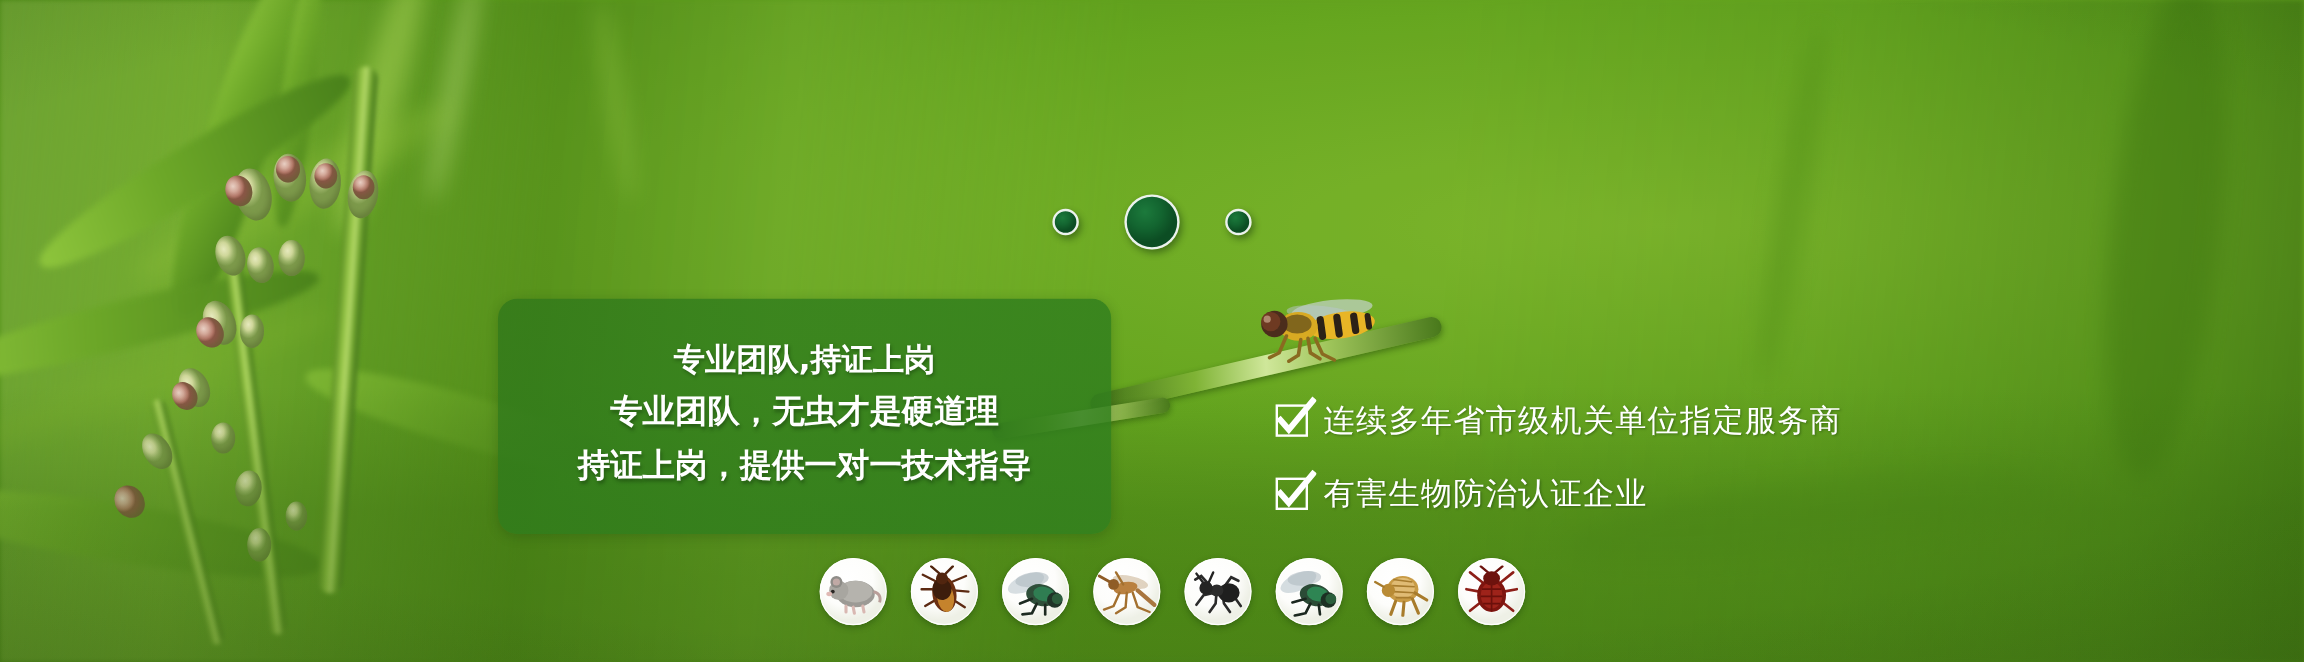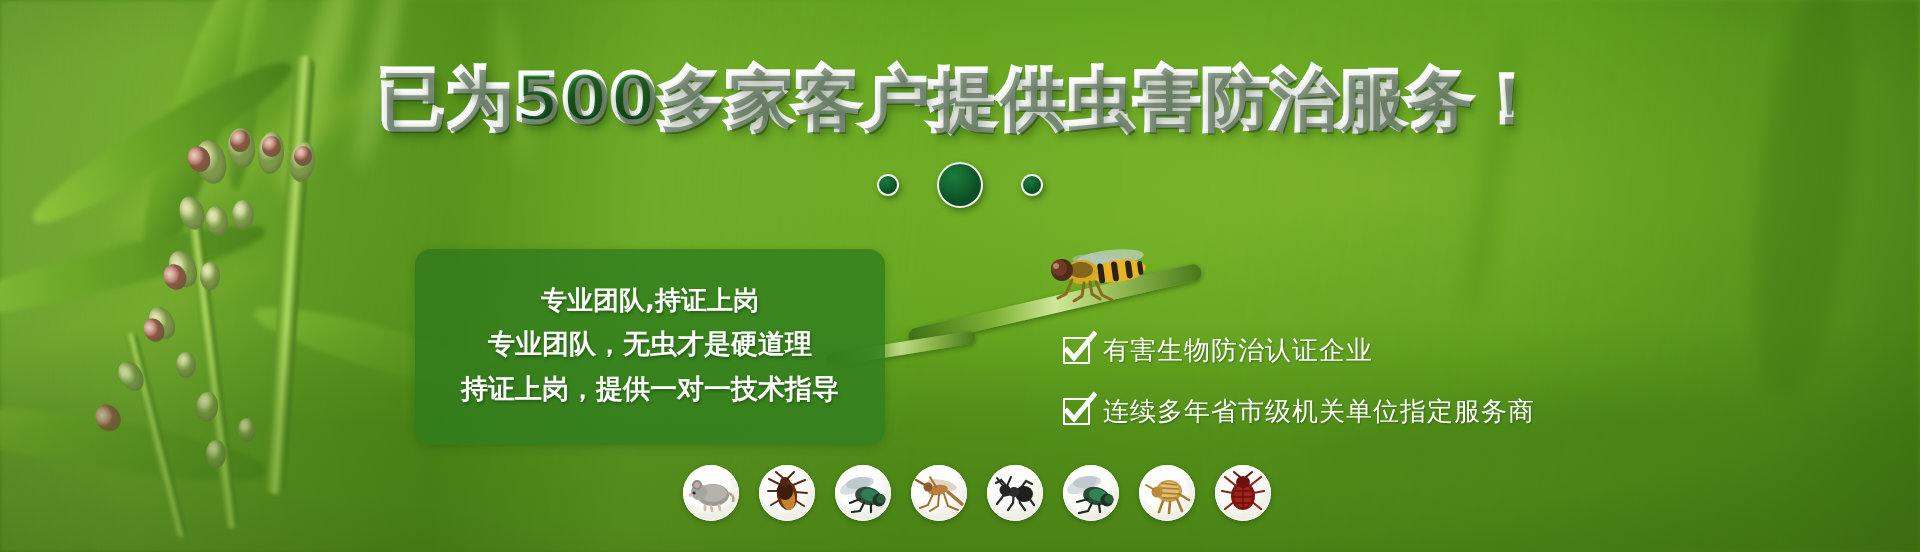--- a/index.html
+++ b/index.html
@@ -118,21 +118,21 @@
     background:radial-gradient(60% 60% at 36% 30%, #1c7a3c 0%, #136530 55%, #0c4d23 100%);
     border:2px solid rgba(255,255,255,.92);
     box-shadow:2px 3px 6px rgba(16,44,8,.45);
   }
   .dot.sm { width:22px; height:22px; }
   .dot.lg { width:46px; height:46px; }
 
   
   .panel {
     position:absolute; left:415px; top:249px;
-    width:470px; height:196px;
+    width:511px; height:196px;
     border-radius:16px 16px 16px 16px;
     background:linear-gradient(135deg, rgba(44,116,26,.72) 0%, rgba(47,124,28,.80) 30%, rgba(50,128,30,.86) 100%);
     box-shadow:0 2px 10px rgba(18,48,8,.22);
   }
   .panel-lines {
     position:absolute; inset:0;
     display:flex; flex-direction:column; justify-content:center;
     align-items:center;
     gap:16px;
     padding:6px 10px 10px;
@@ -273,56 +273,53 @@
         <path d="M44 37 L42 50 L34 55"></path>
         <path d="M56 36 L62 49 L72 54"></path>
         <path d="M50 36 L52 48 L60 53"></path>
       </g>
     </svg>
   </div>
 
   <div class="bg-bottom"></div>
   <div class="bg-vign"></div>
 
-  <div class="headline">
-    <span class="headline-inner">已为500多家客户提供虫害防治服务！</span>
-  </div>
 
   <div class="dots">
     <span class="dot sm"></span>
     <span class="dot lg"></span>
     <span class="dot sm"></span>
   </div>
 
   <div class="panel">
     <div class="panel-lines">
       <div class="panel-line l1">专业团队,持证上岗</div>
       <div class="panel-line l2">专业团队，无虫才是硬道理</div>
       <div class="panel-line l3">持证上岗，提供一对一技术指导</div>
     </div>
   </div>
 
   <div class="checklist">
+
+    <div class="check-row">
+      <span class="check-box">
+        <svg width="36" height="36" viewBox="0 0 36 36">
+          <path d="M6 20 L13 28 L33 4" stroke="#ffffff" stroke-width="5" fill="none" stroke-linecap="square"></path>
+        </svg>
+      </span>
+      <span class="check-label">连续多年省市级机关单位指定服务商</span>
+    </div>
 
     <div class="check-row">
       <span class="check-box">
         <svg width="36" height="36" viewBox="0 0 36 36">
           <path d="M6 20 L13 28 L33 4" stroke="#ffffff" stroke-width="5" fill="none" stroke-linecap="square"></path>
         </svg>
       </span>
       <span class="check-label">有害生物防治认证企业</span>
-    </div>
-
-    <div class="check-row">
-      <span class="check-box">
-        <svg width="36" height="36" viewBox="0 0 36 36">
-          <path d="M6 20 L13 28 L33 4" stroke="#ffffff" stroke-width="5" fill="none" stroke-linecap="square"></path>
-        </svg>
-      </span>
-      <span class="check-label">连续多年省市级机关单位指定服务商</span>
     </div>
 
   </div>
 
   <div class="pests">
 
     <div class="pest">
       <svg width="48" height="40" viewBox="0 0 48 40">
         <ellipse cx="26" cy="22" rx="16" ry="11" fill="#9c9a95"></ellipse>
         <ellipse cx="26" cy="20" rx="14" ry="9" fill="#b5b3ad"></ellipse>

